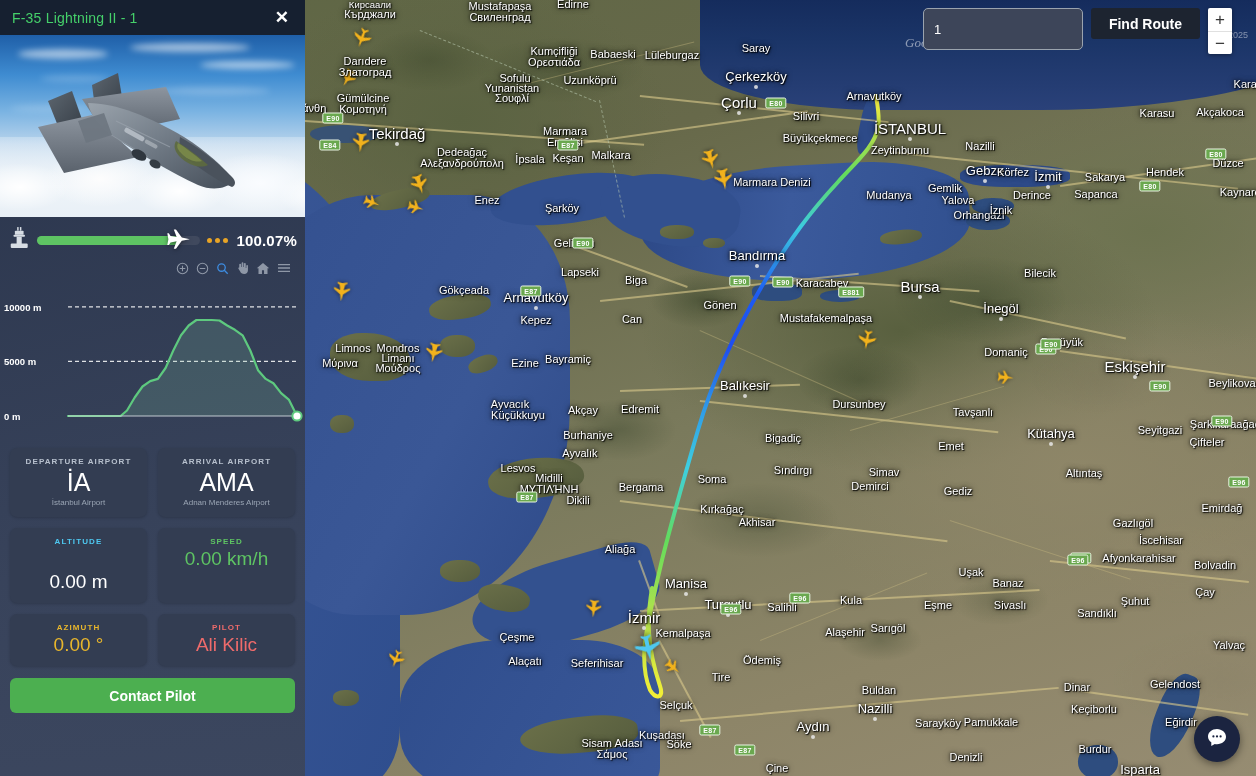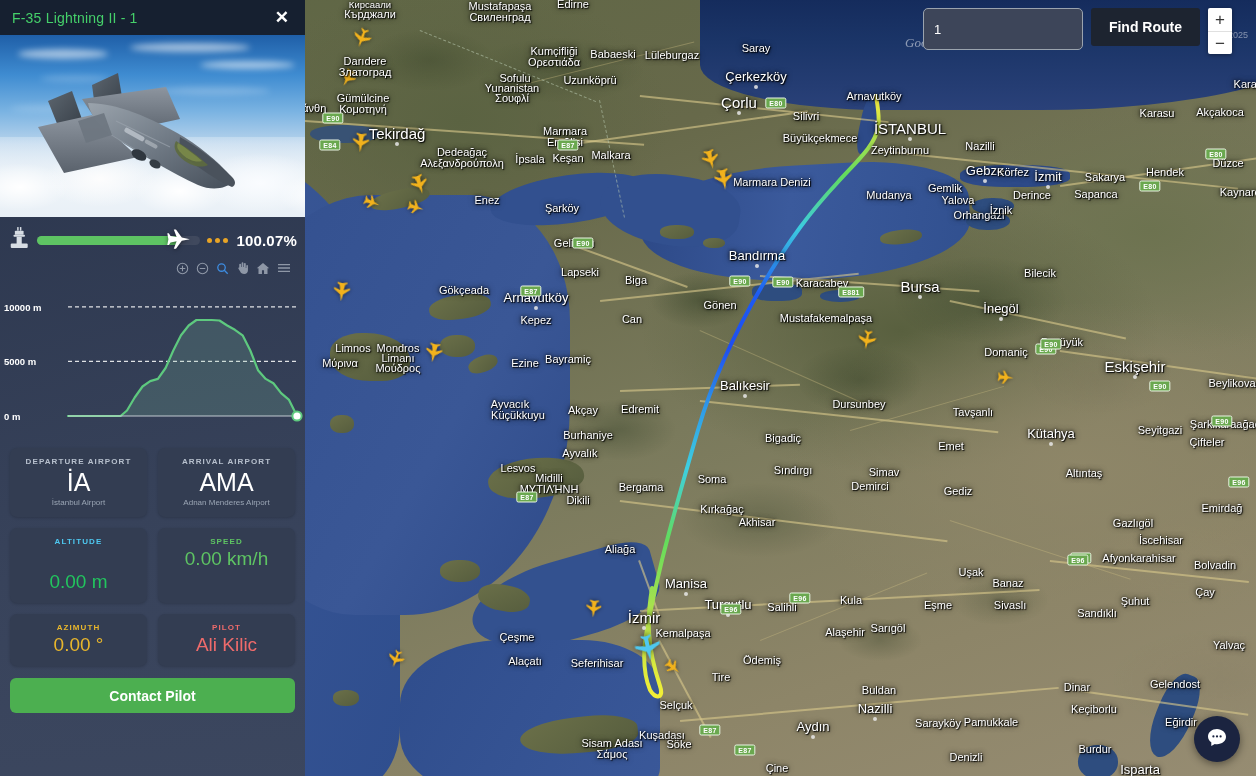--- a/index.html
+++ b/index.html
@@ -175,21 +175,21 @@
     position:absolute; right:24px; top:8px;
     display:flex; align-items:flex-start; gap:8px; z-index:40;
   }
   #route-input {
     width:160px; height:42px;
     background:#3d4559; border:1px solid #9aa3ae; border-radius:5px;
     color:#ffffff; font-size:13px; padding:0 10px;
     font-family:"Liberation Sans",sans-serif; outline:none;
   }
   #find-route-btn {
-    height:38px; padding:0 18px;
+    height:31px; padding:0 18px;
     background:#1d2430; color:#fff; border:none; border-radius:3px;
     font-size:14px; font-weight:bold; cursor:pointer;
     font-family:"Liberation Sans",sans-serif;
   }
   #zoom-controls {
     display:flex; flex-direction:column;
     border-radius:2px; overflow:hidden;
     box-shadow:0 1px 4px rgba(0,0,0,.4);
   }
   .zoom-btn {
@@ -303,21 +303,21 @@
   }
   .card-label {
     font-size:8px; font-weight:bold; letter-spacing:1.1px;
     color:#b7c0cd; margin-bottom:3px;
   }
   .card-code { font-size:25px; color:#fff; font-weight:400; line-height:1.05; }
   .card-sub { font-size:8px; color:#9aa5b4; margin-top:3px; }
   .card-value { font-size:19px; font-weight:500; line-height:1.1; }
 
   .lbl-altitude { color:#4ec8f0; }
-  .val-altitude { color:#22c55e;margin-top:26px; }
+  .val-altitude { color:#ffffff;margin-top:26px; }
   .lbl-speed { color:#5ec463; }
   .val-speed { color:#5ec463; }
   .lbl-azimuth { color:#e8b62c; }
   .val-azimuth { color:#e8b62c; }
   .lbl-pilot { color:#ef6b6b; }
   .val-pilot { color:#ef6b6b; }
 
   
   #actions { display:flex; gap:11px; padding:1px 10px 0 10px; }
   .action-btn {

